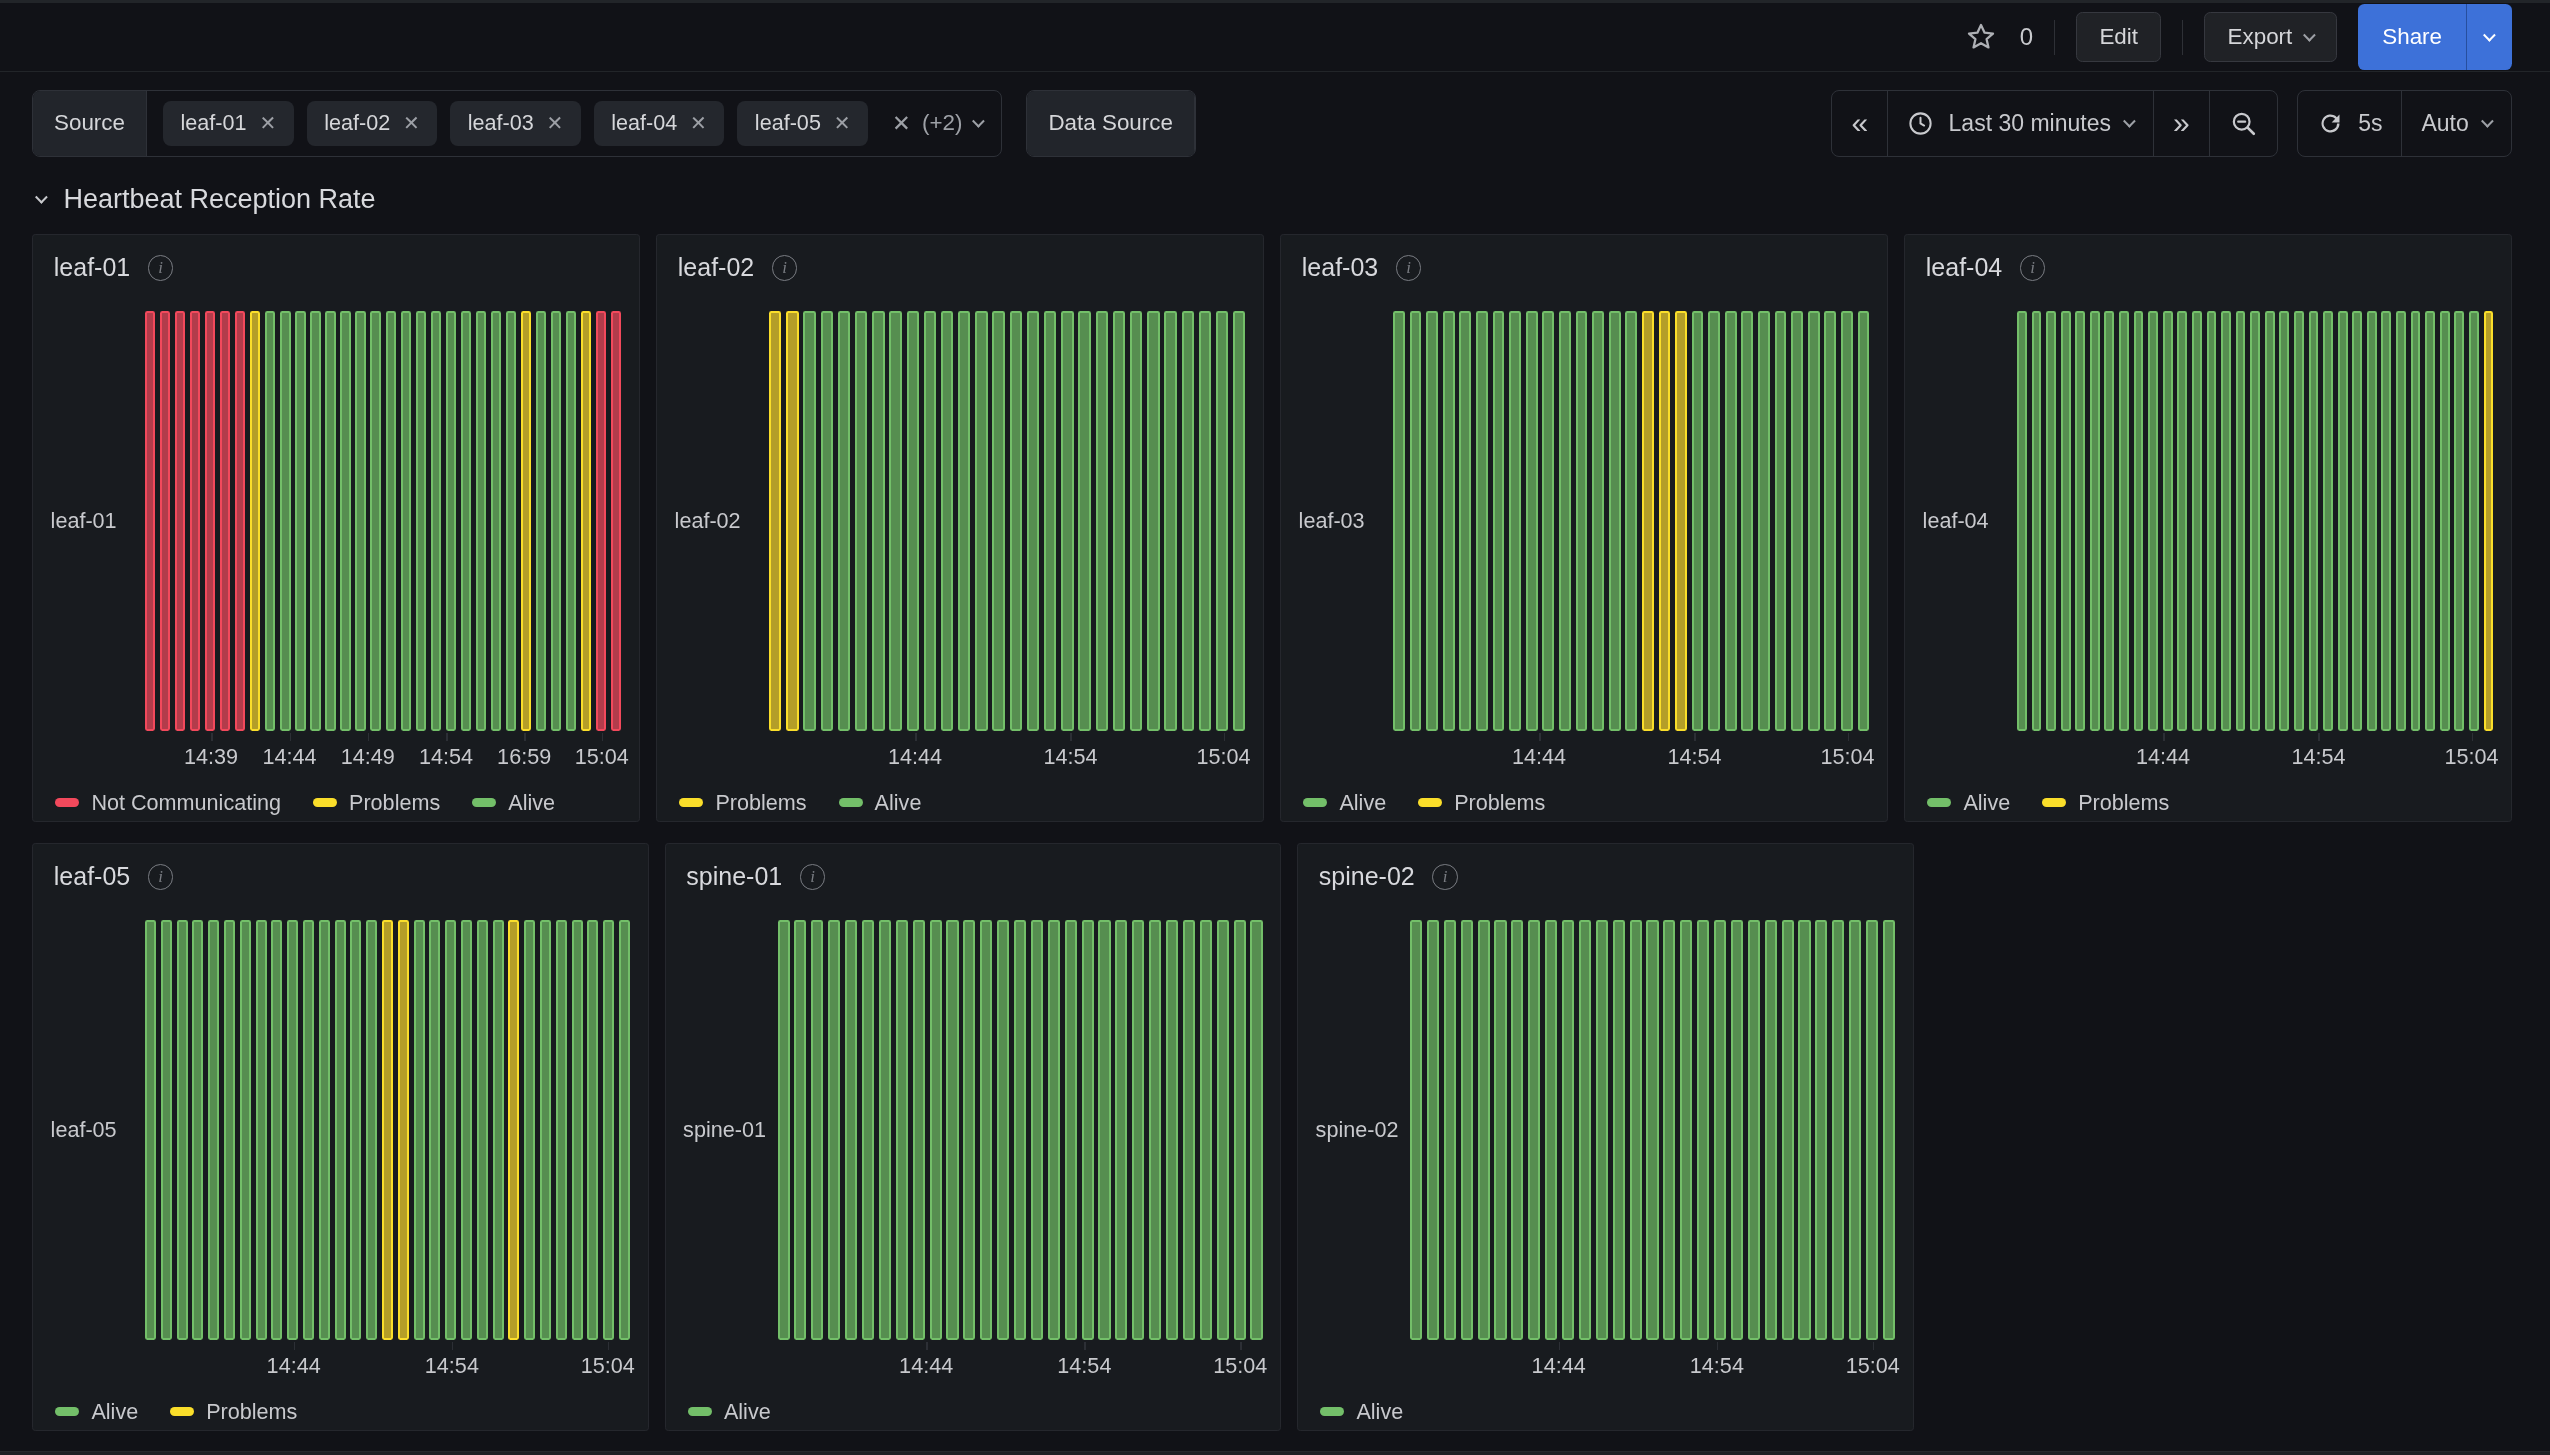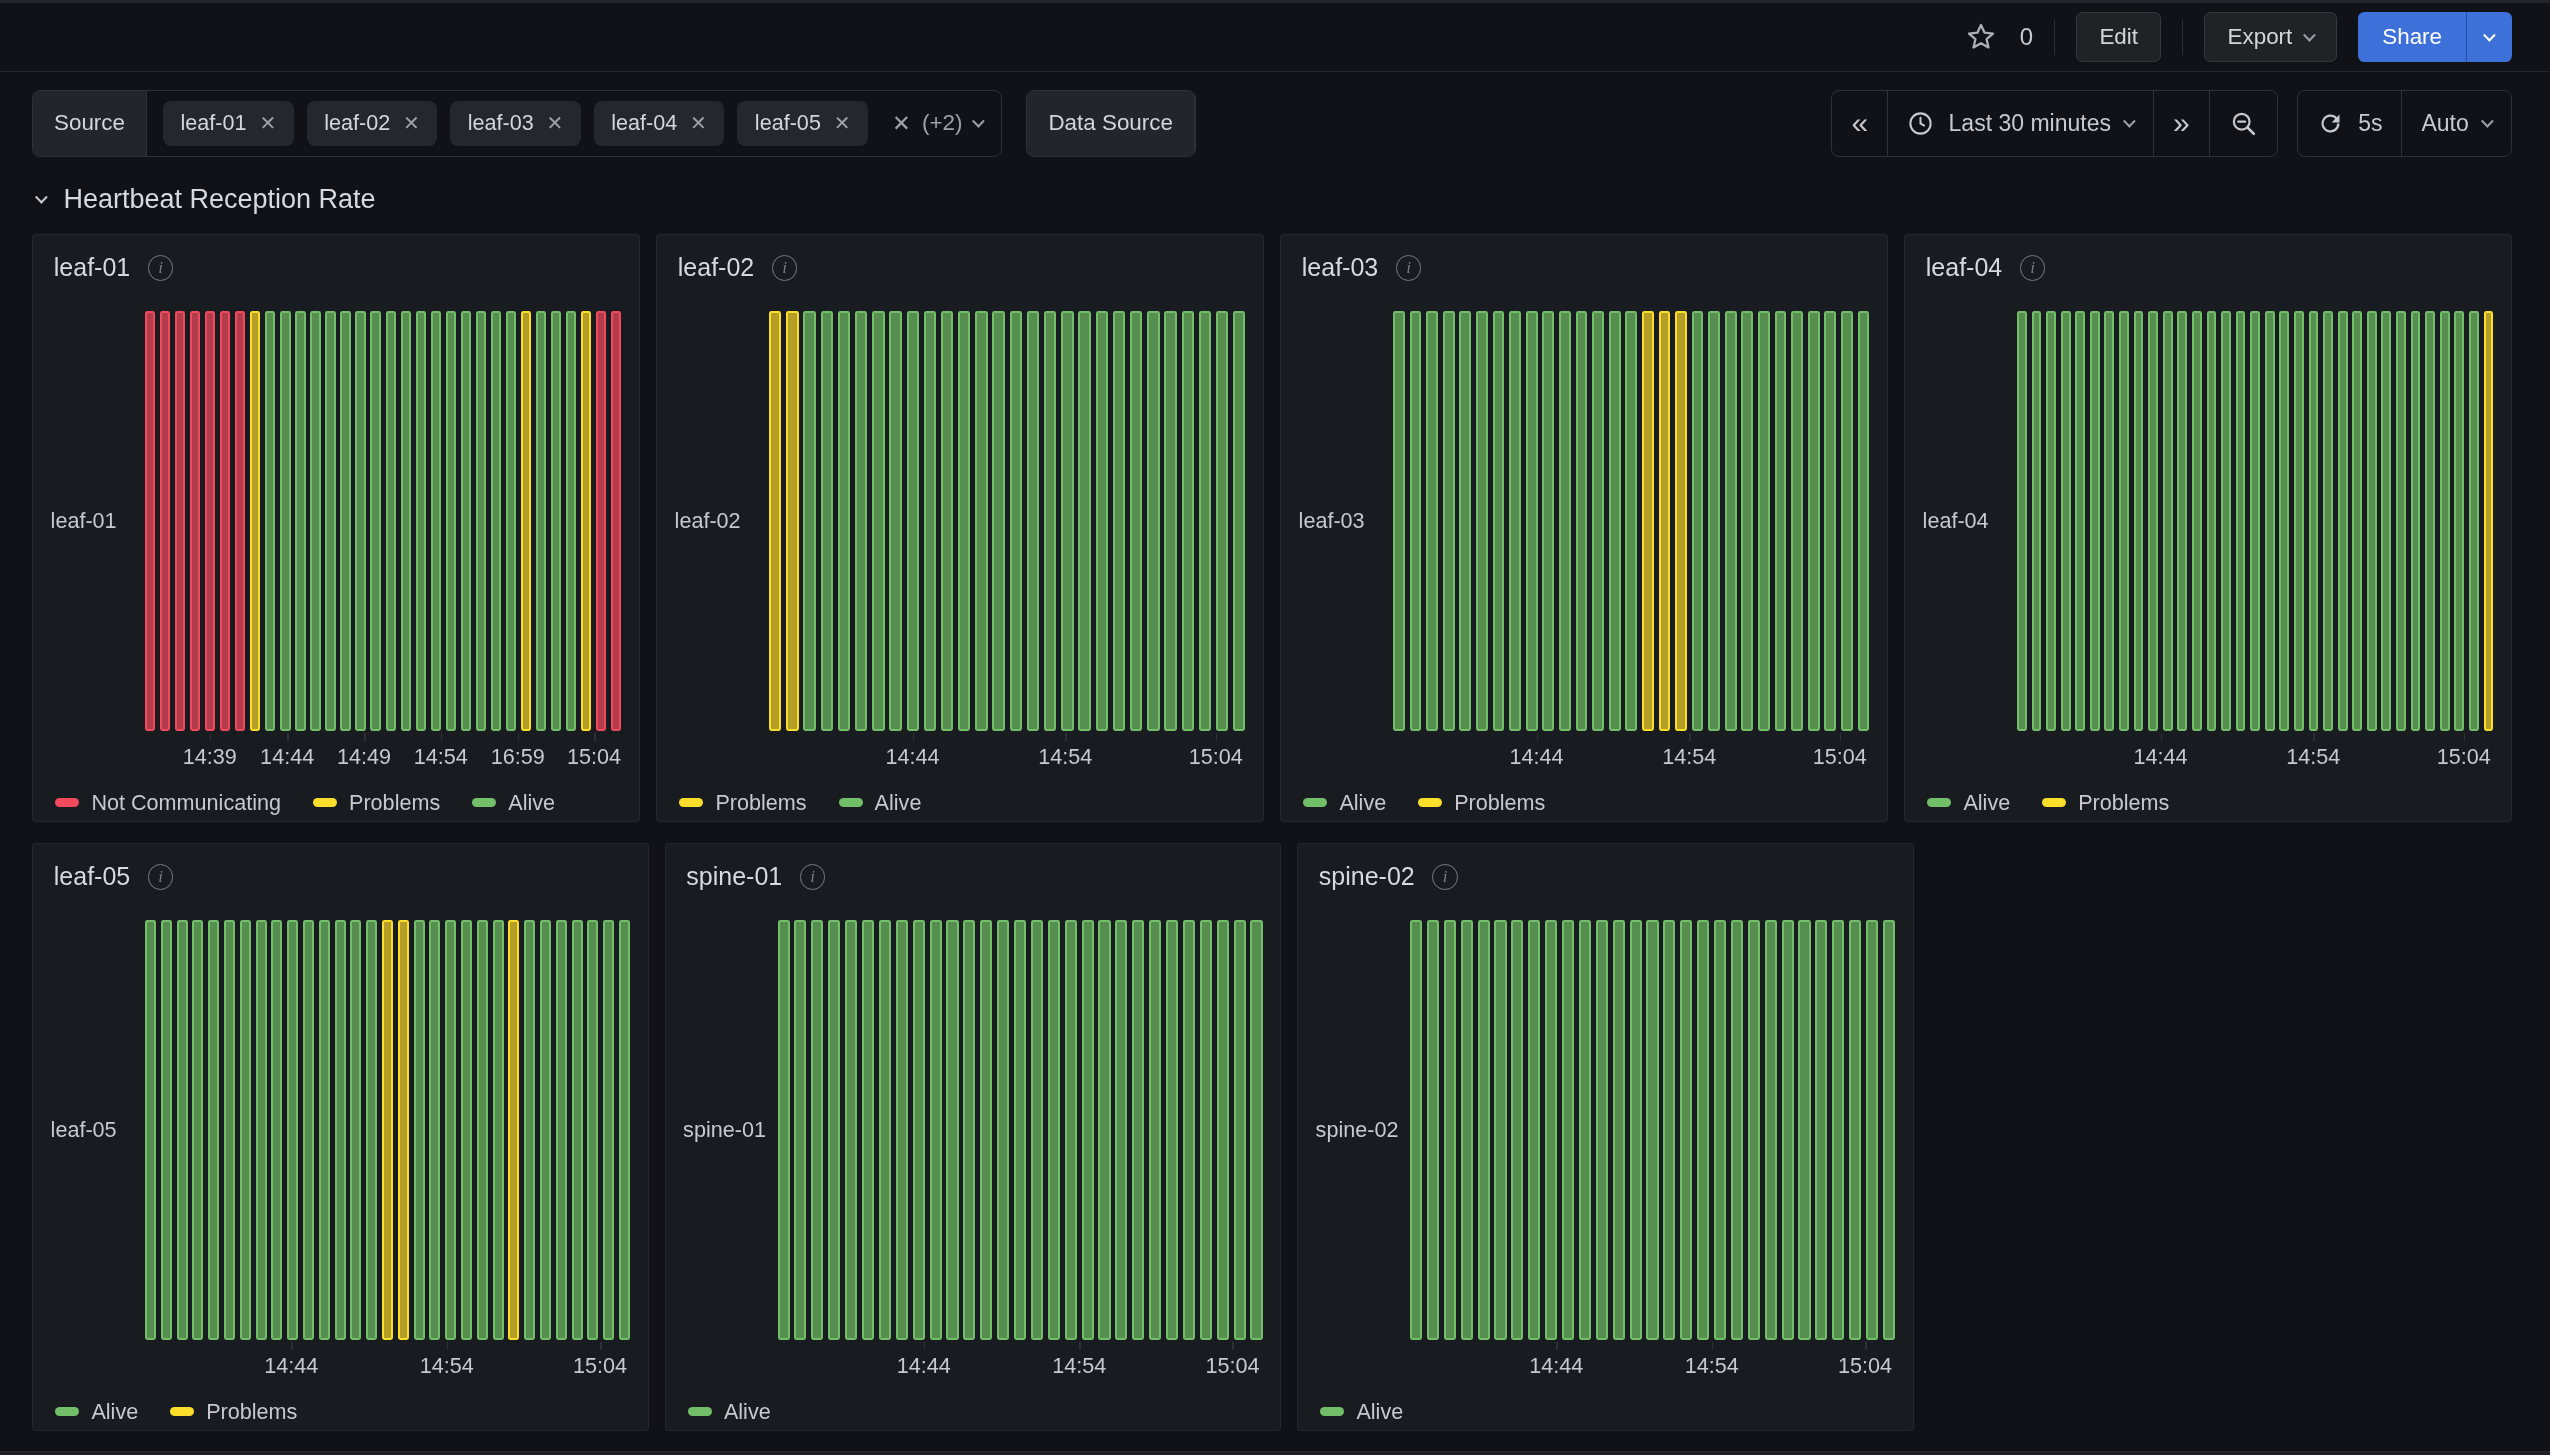--- a/index.html
+++ b/index.html
@@ -9,21 +9,21 @@
   
   .chrome { height:72px; display:flex; align-items:center; justify-content:flex-end;
             padding-right:38px; gap:21px; background:#111217;
             border-top:3.2px solid #222529; border-bottom:0.8px solid #222529; }
   .chrome .icon-btn { display:flex; align-items:center; justify-content:center; width:45px; height:45px; cursor:pointer; }
   .fav-count { font-size:24px; color:#c8c9cd; margin-left:-4.8px; }
   .vdiv { width:0.8px; height:35px; background:#2e3036; }
   .btn { height:50px; display:inline-flex; align-items:center; gap:12.8px; padding:0 22.4px;
          background:#202226; border:0.8px solid #36383f; border-radius:6.4px;
          color:#d5d6d9; font-size:22.4px; cursor:pointer; }
-  .share-group { display:flex; height:50px; border-radius:6.4px; overflow:hidden; }
+  .share-group { display:flex; height:66px; border-radius:6.4px; overflow:hidden; }
   .share-main { display:flex; align-items:center; padding:0 24px; background:#3d71d9; color:#ffffff;
                 font-size:22.4px; font-weight:500; cursor:pointer; }
   .share-caret { display:flex; align-items:center; justify-content:center; width:46px;
                  background:#3d71d9; border-left:1.6px solid #274f9e; cursor:pointer; }
 
   .caret { display:inline-block; width:8.8px; height:8.8px; border:solid #9da0a6;
            border-width:0 2.4px 2.4px 0; transform:rotate(45deg) translate(-1.6px,-1.6px); }
   .caret.white { border-color:#fff; }
 
   
@@ -57,21 +57,21 @@
   .panel-spacer { flex:1 1 0; }
   .panel-header { display:flex; align-items:center; gap:17.6px; height:38px; padding-left:4.8px; }
   .panel-title { font-size:25px; font-weight:500; color:#d8d9dd; cursor:pointer; }
   .info-icon { width:25.6px; height:25.6px; border:1.6px solid #797c82; border-radius:50%; color:#797c82;
                display:flex; align-items:center; justify-content:center; font-size:17px; font-style:italic;
                font-family:"Liberation Serif", serif; cursor:pointer; }
   .chart { position:relative; height:461px; margin-top:24px; }
   .ylabel { position:absolute; left:1.6px; top:210px; transform:translateY(-50%); font-size:21.6px; color:#c8c9cd; }
   .bars { position:absolute; left:96px; right:1.6px; top:0; height:420px; display:flex; gap:4.8px; align-items:stretch; }
   .bar { flex:1 1 0; border-radius:2.4px; border:2.4px solid; }
-  .xaxis { position:absolute; left:96px; right:15px; top:425px; height:36px; }
+  .xaxis { position:absolute; left:96px; right:7px; top:425px; height:36px; }
   .tickmark { position:absolute; top:-3.2px; width:1.6px; height:8px; background:#2c2f35; }
   .tick { position:absolute; top:8px; transform:translateX(-50%); font-size:21.6px; color:#c8c9cd; white-space:nowrap; }
   .legend { display:flex; align-items:center; gap:32px; margin:17.6px 0 0 6.4px; }
   .legend-item { display:flex; align-items:center; gap:12px; cursor:pointer; }
   .swatch { width:24px; height:8.8px; border-radius:4.8px; }
   .legend-label { font-size:21.6px; color:#c8c9cd; }
 
   .page-bottom { position:absolute; left:0; right:0; bottom:0; height:4.8px; background:#1d1f24; border-top:0.8px solid #26282d; }
 </style>
 </head>

